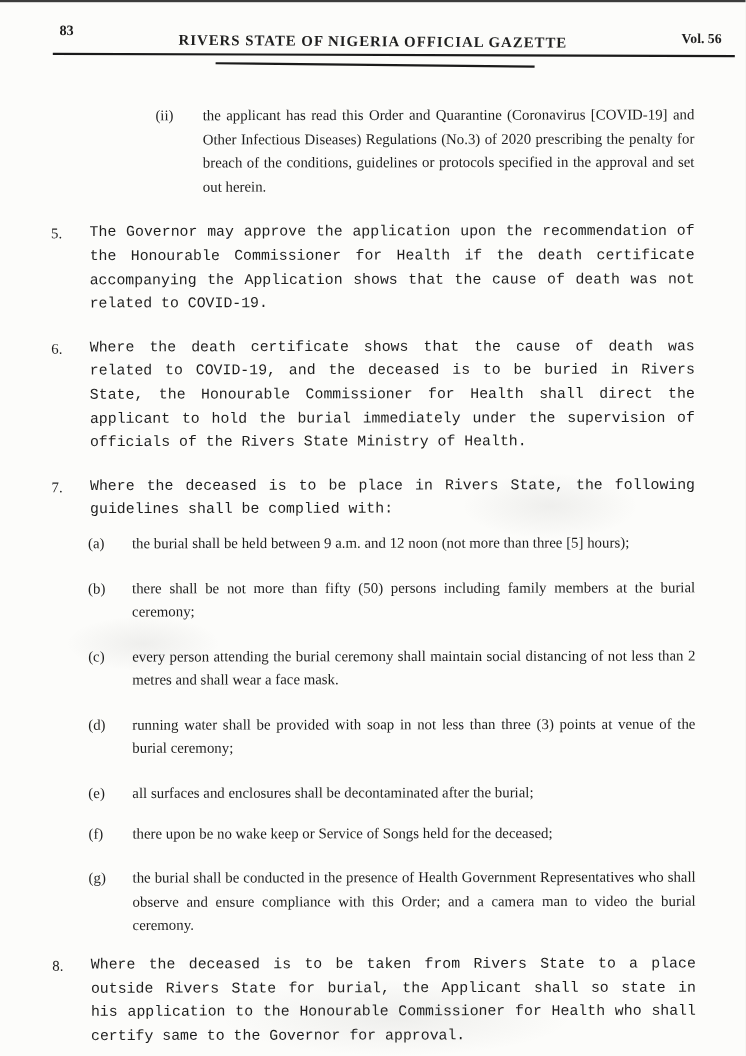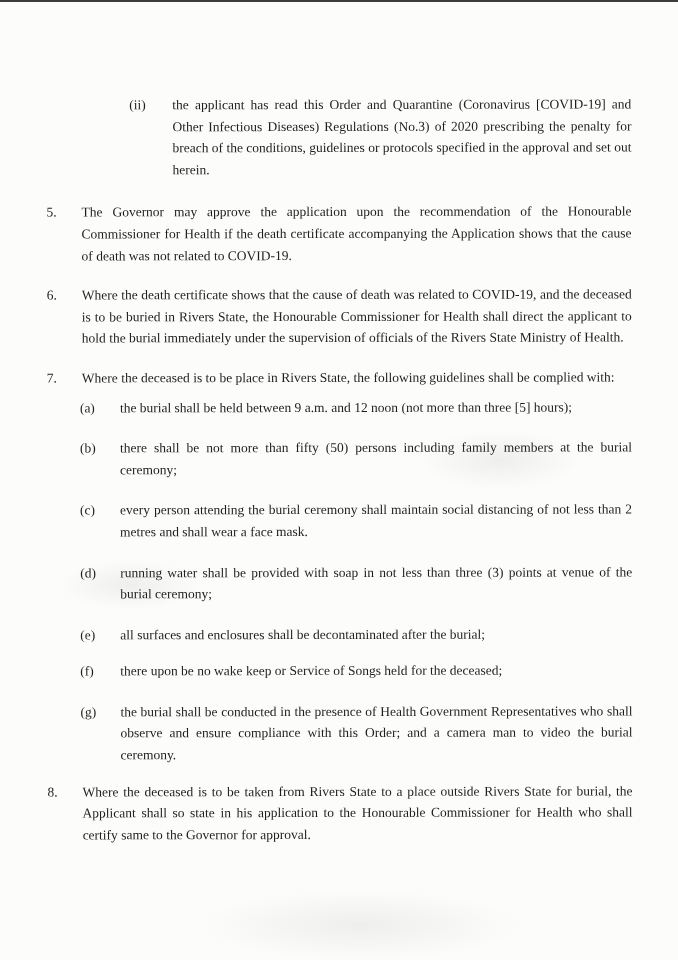--- a/index.html
+++ b/index.html
@@ -48,26 +48,26 @@
     transform: rotate(0.6deg);
   }
   
   .content {
     position: absolute; top: 94px; left: 0; right: 0;
     font-size: 13.5px;
     line-height: 1.6;
     transform: rotate(-0.1deg);
   }
   .sub-ii { display: flex; margin: 0 46px 21px 130px; }
-  .sub-ii .label { width: 43px; flex: none; }
+  .sub-ii .label { width: 43px; flex: none; margin-left: 12px; }
   .sub-ii .text { flex: 1; text-align: justify; }
 
   .clause { display: flex; margin: 0 46px 18px 47px; }
   .clause .num { width: 35px; flex: none; }
-  .clause .text { flex: 1; text-align: justify; }
+  .clause .text { flex: 1; text-align: justify; font-family: Liberation Mono, monospace; }
   .clause.tight { margin-bottom: 8px; }
 
   .guideline { display: flex; margin: 0 46px 19px 80px; }
   .guideline .label { width: 40px; flex: none; }
   .guideline .text { flex: 1; text-align: justify; }
   .guideline.mb-sm { margin-bottom: 15px; }
 
   
   .smudge {
     position: absolute; pointer-events: none;
@@ -76,20 +76,27 @@
   .smudge.s1 { left: 200px; top: 890px; width: 320px; height: 70px; }
   .smudge.s2 { left: 420px; top: 430px; width: 160px; height: 60px; }
   .smudge.s3 { left: 60px; top: 560px; width: 140px; height: 50px; }
 </style>
 </head>
 <body>
 
 <div class="page">
   <div class="top-edge"></div>
 
+  <div class="header">
+    <div class="page-num">83</div>
+    <div class="gazette-title">RIVERS STATE OF NIGERIA OFFICIAL GAZETTE</div>
+    <div class="volume">Vol. 56</div>
+    <div class="rule-long"></div>
+    <div class="rule-short"></div>
+  </div>
 
   <div class="content">
 
     <div class="sub-ii">
       <span class="label">(ii)</span>
       <div class="text">the applicant has read this Order and Quarantine (Coronavirus [COVID-19] and Other Infectious Diseases) Regulations (No.3) of 2020 prescribing the penalty for breach of the conditions, guidelines or protocols specified in the approval and set out herein.</div>
     </div>
 
     <div class="clause">
       <span class="num">5.</span>

